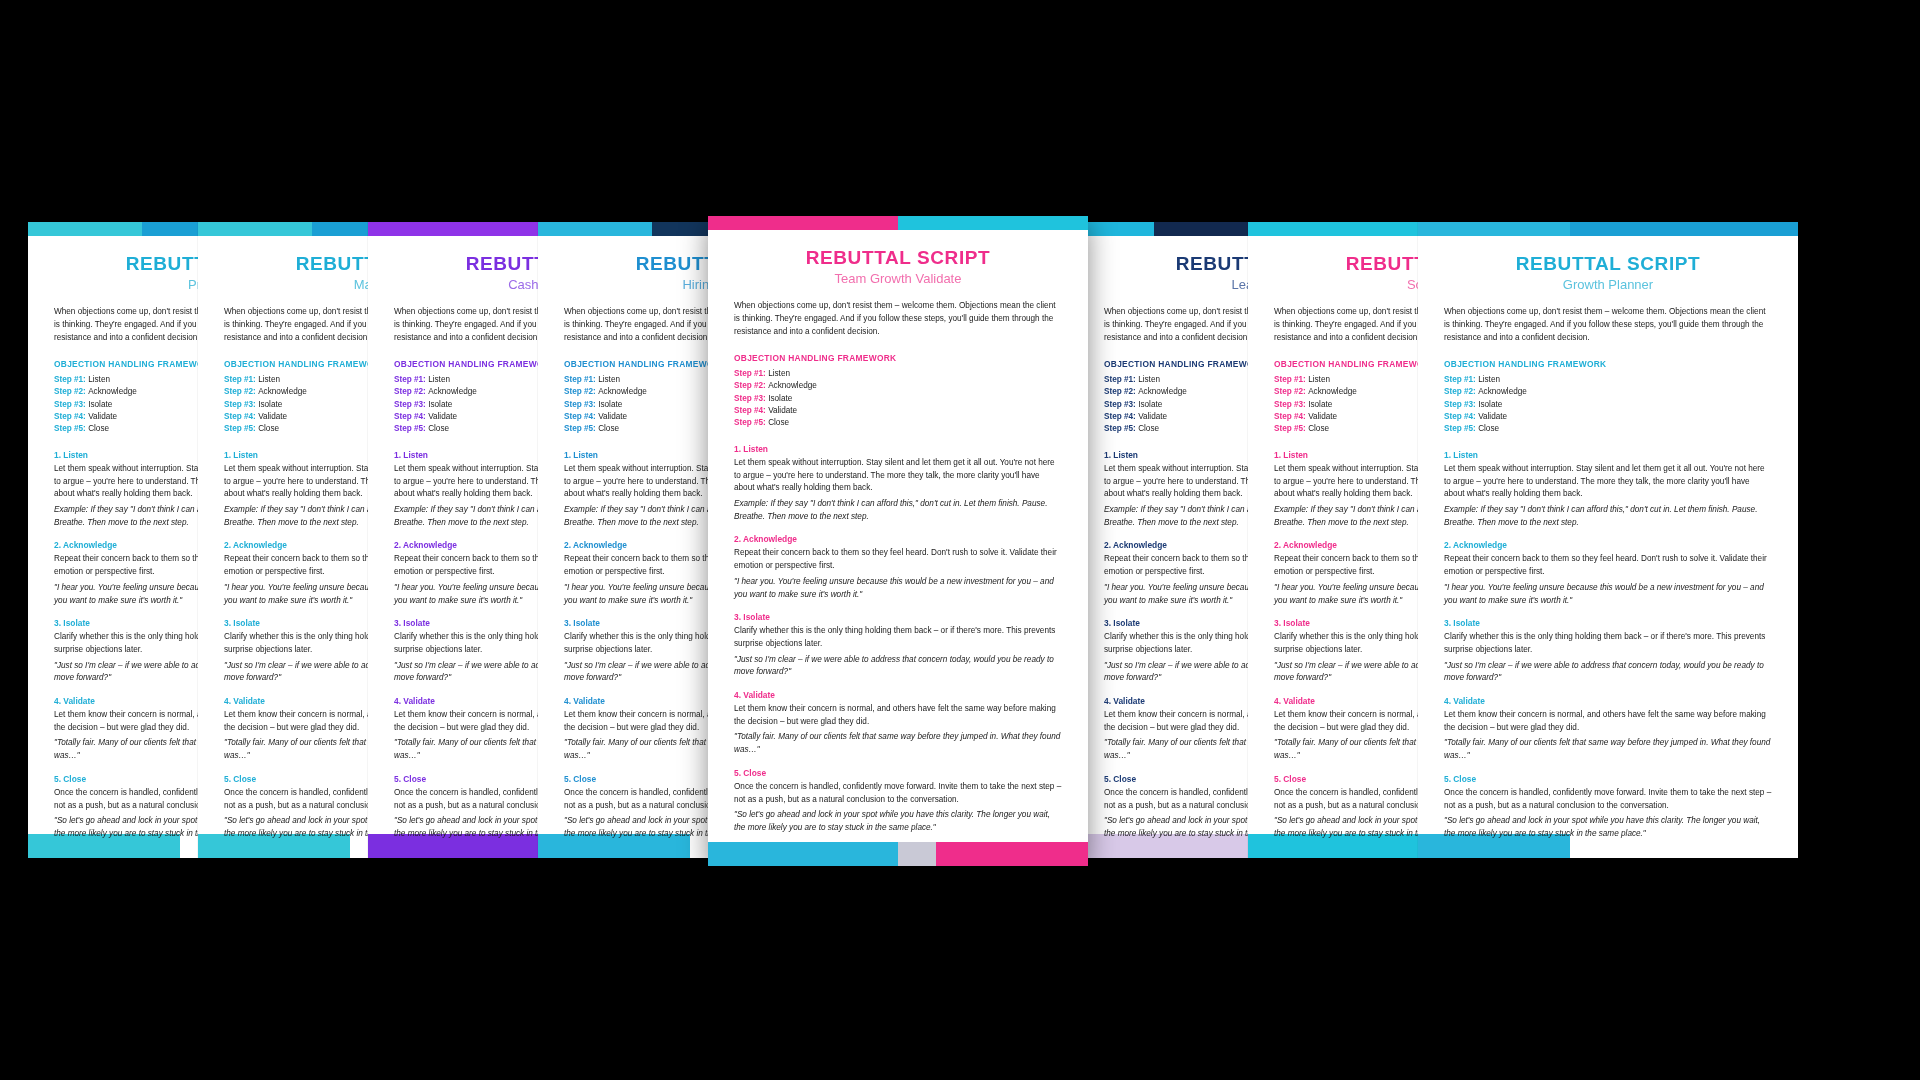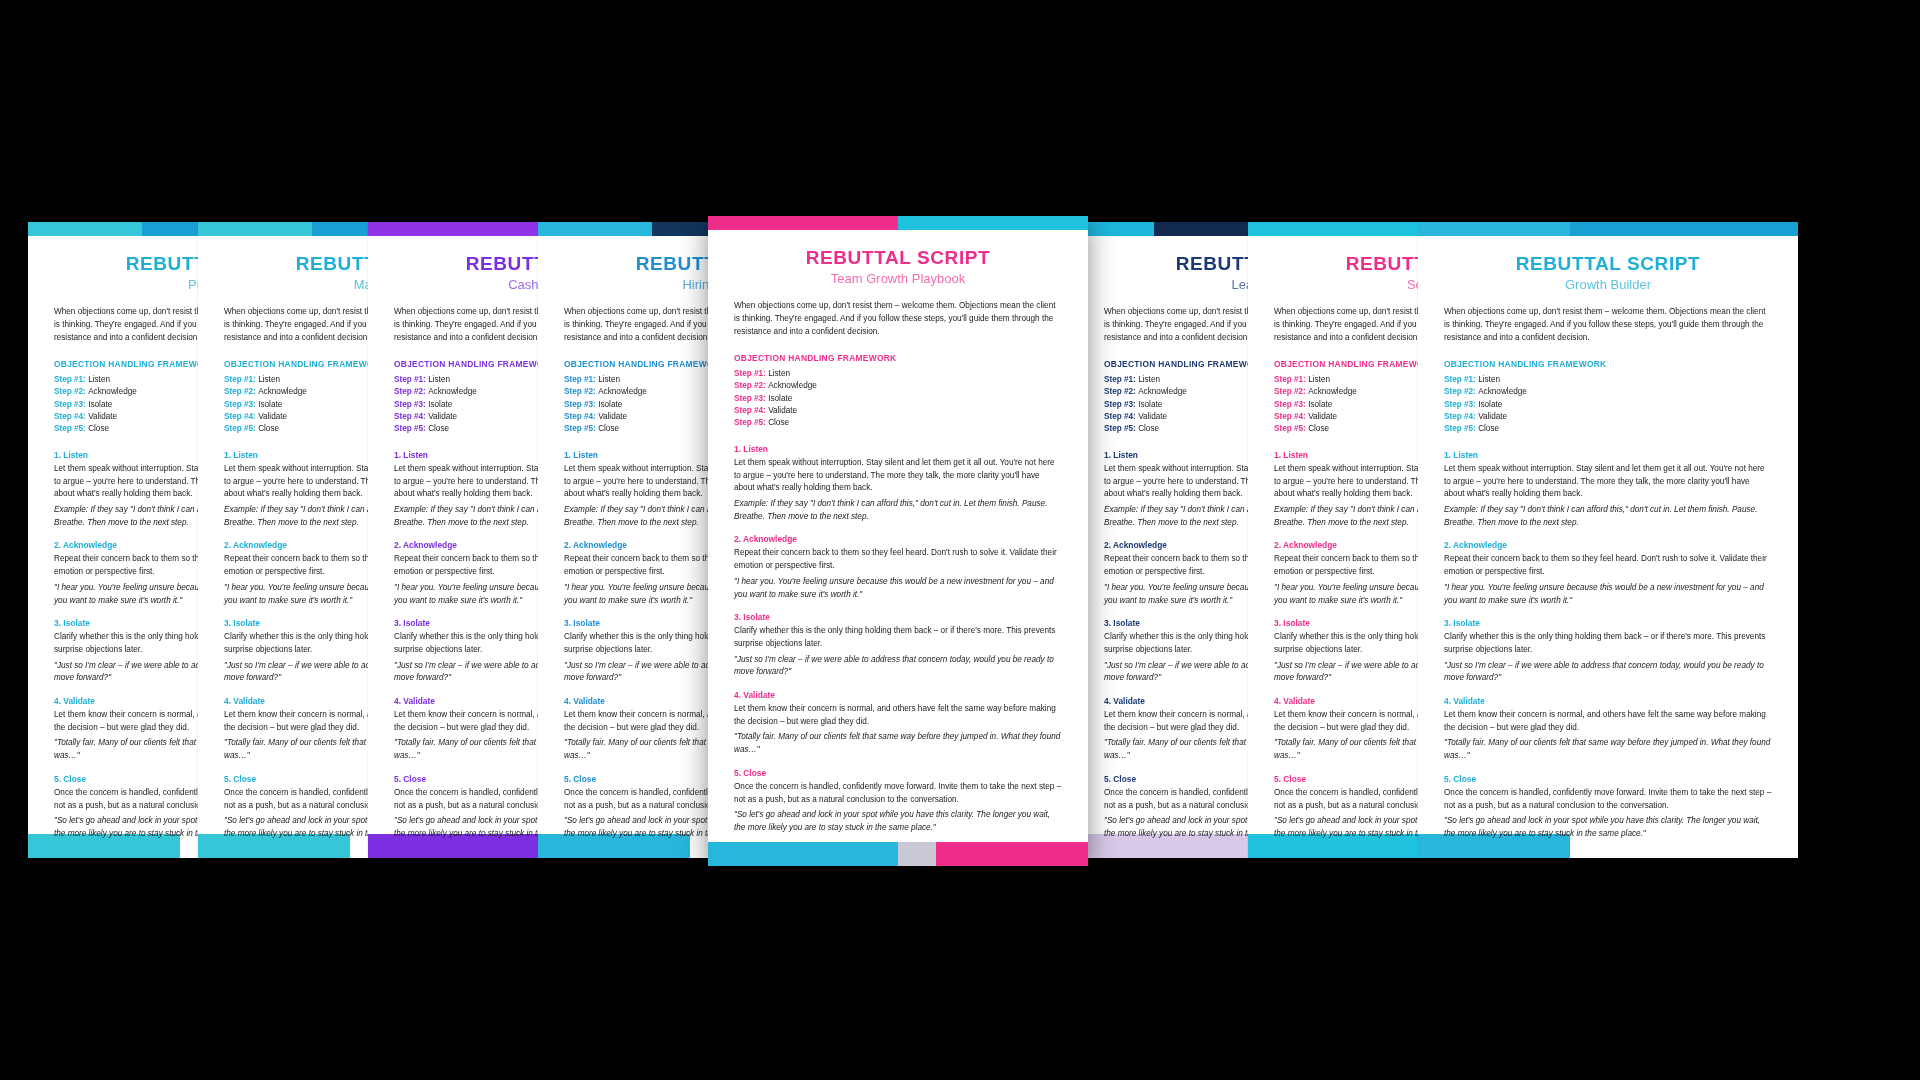--- a/index.html
+++ b/index.html
@@ -317,21 +317,21 @@
         <div class="seg" style="background: rgb(239, 45, 139); flex: 5 1 0%;"></div>
         <div class="seg" style="background: rgb(31, 195, 221); flex: 5 1 0%;"></div>
       </div>
       <div class="bar-bottom">
         <div class="seg" style="background: rgb(41, 182, 220); flex: 5 1 0%;"></div>
         <div class="seg" style="background: rgb(201, 201, 214); flex: 1 1 0%;"></div>
         <div class="seg" style="background: rgb(239, 45, 139); flex: 4 1 0%;"></div>
       </div>
       <div class="card-inner">
         <div class="doc-title" style="color: rgb(239, 45, 139);">REBUTTAL SCRIPT</div>
-        <div class="doc-subtitle" style="color: rgb(242, 111, 174);">Team Growth Playbook</div>
+        <div class="doc-subtitle" style="color: rgb(242, 111, 174);">Team Growth Validate</div>
         <div class="intro">When objections come up, don't resist them – welcome them. Objections mean the client is thinking. They're engaged. And if you follow these steps, you'll guide them through the resistance and into a confident decision.</div>
         <div class="framework-head" style="color: rgb(239, 45, 139);">OBJECTION HANDLING FRAMEWORK</div>
         <div class="steps">
           <div class="srow"><b style="color: rgb(239, 45, 139);">Step #1: </b><span>Listen</span></div>
           <div class="srow"><b style="color: rgb(239, 45, 139);">Step #2: </b><span>Acknowledge</span></div>
           <div class="srow"><b style="color: rgb(239, 45, 139);">Step #3: </b><span>Isolate</span></div>
           <div class="srow"><b style="color: rgb(239, 45, 139);">Step #4: </b><span>Validate</span></div>
           <div class="srow"><b style="color: rgb(239, 45, 139);">Step #5: </b><span>Close</span></div>
         </div>
         <div class="sect">
@@ -508,21 +508,21 @@
       <div class="bar-top">
         <div class="seg" style="background: rgb(41, 182, 220); flex: 4 1 0%;"></div>
         <div class="seg" style="background: rgb(26, 159, 212); flex: 6 1 0%;"></div>
       </div>
       <div class="bar-bottom">
         <div class="seg" style="background: rgb(41, 182, 220); flex: 4 1 0%;"></div>
         <div class="seg" style="background: rgb(255, 255, 255); flex: 6 1 0%;"></div>
       </div>
       <div class="card-inner">
         <div class="doc-title" style="color: rgb(31, 174, 214);">REBUTTAL SCRIPT</div>
-        <div class="doc-subtitle" style="color: rgb(91, 195, 222);">Growth Builder</div>
+        <div class="doc-subtitle" style="color: rgb(91, 195, 222);">Growth Planner</div>
         <div class="intro">When objections come up, don't resist them – welcome them. Objections mean the client is thinking. They're engaged. And if you follow these steps, you'll guide them through the resistance and into a confident decision.</div>
         <div class="framework-head" style="color: rgb(31, 174, 214);">OBJECTION HANDLING FRAMEWORK</div>
         <div class="steps">
           <div class="srow"><b style="color: rgb(31, 174, 214);">Step #1: </b><span>Listen</span></div>
           <div class="srow"><b style="color: rgb(31, 174, 214);">Step #2: </b><span>Acknowledge</span></div>
           <div class="srow"><b style="color: rgb(31, 174, 214);">Step #3: </b><span>Isolate</span></div>
           <div class="srow"><b style="color: rgb(31, 174, 214);">Step #4: </b><span>Validate</span></div>
           <div class="srow"><b style="color: rgb(31, 174, 214);">Step #5: </b><span>Close</span></div>
         </div>
         <div class="sect">

